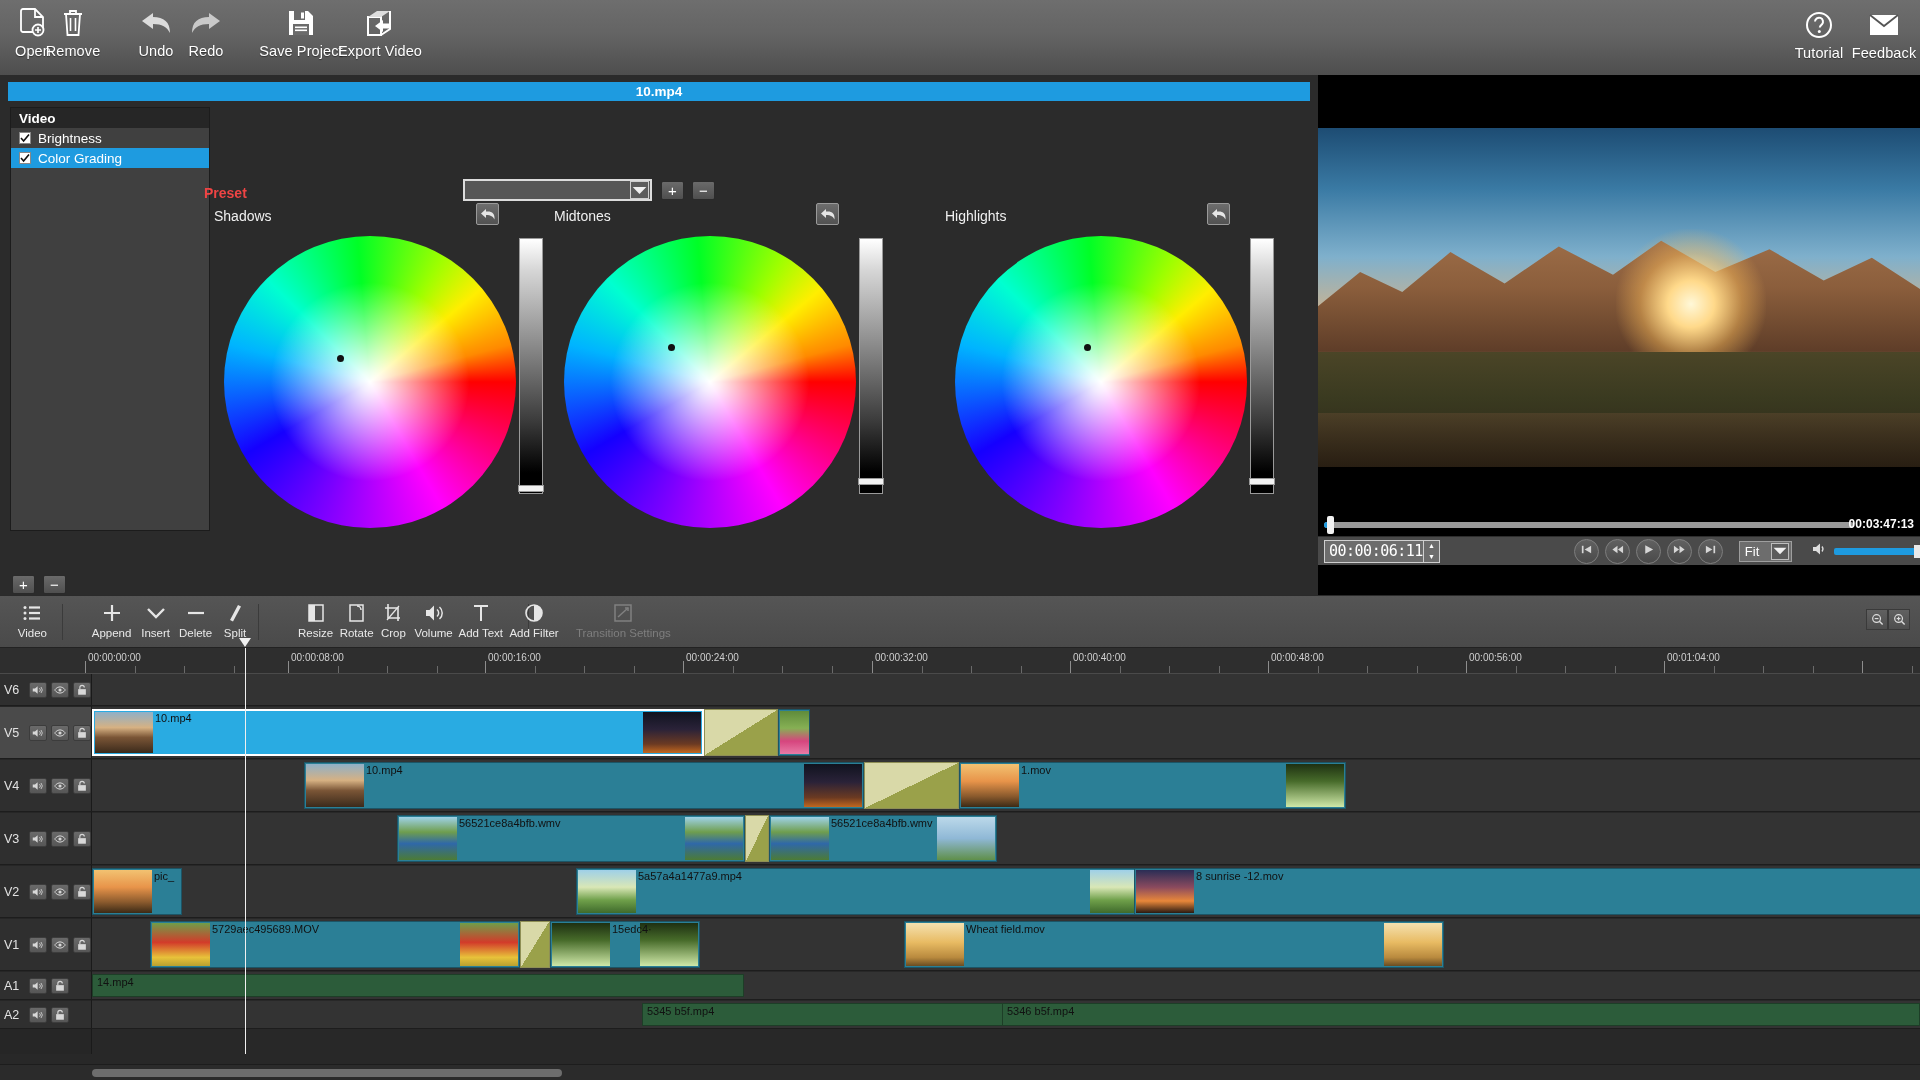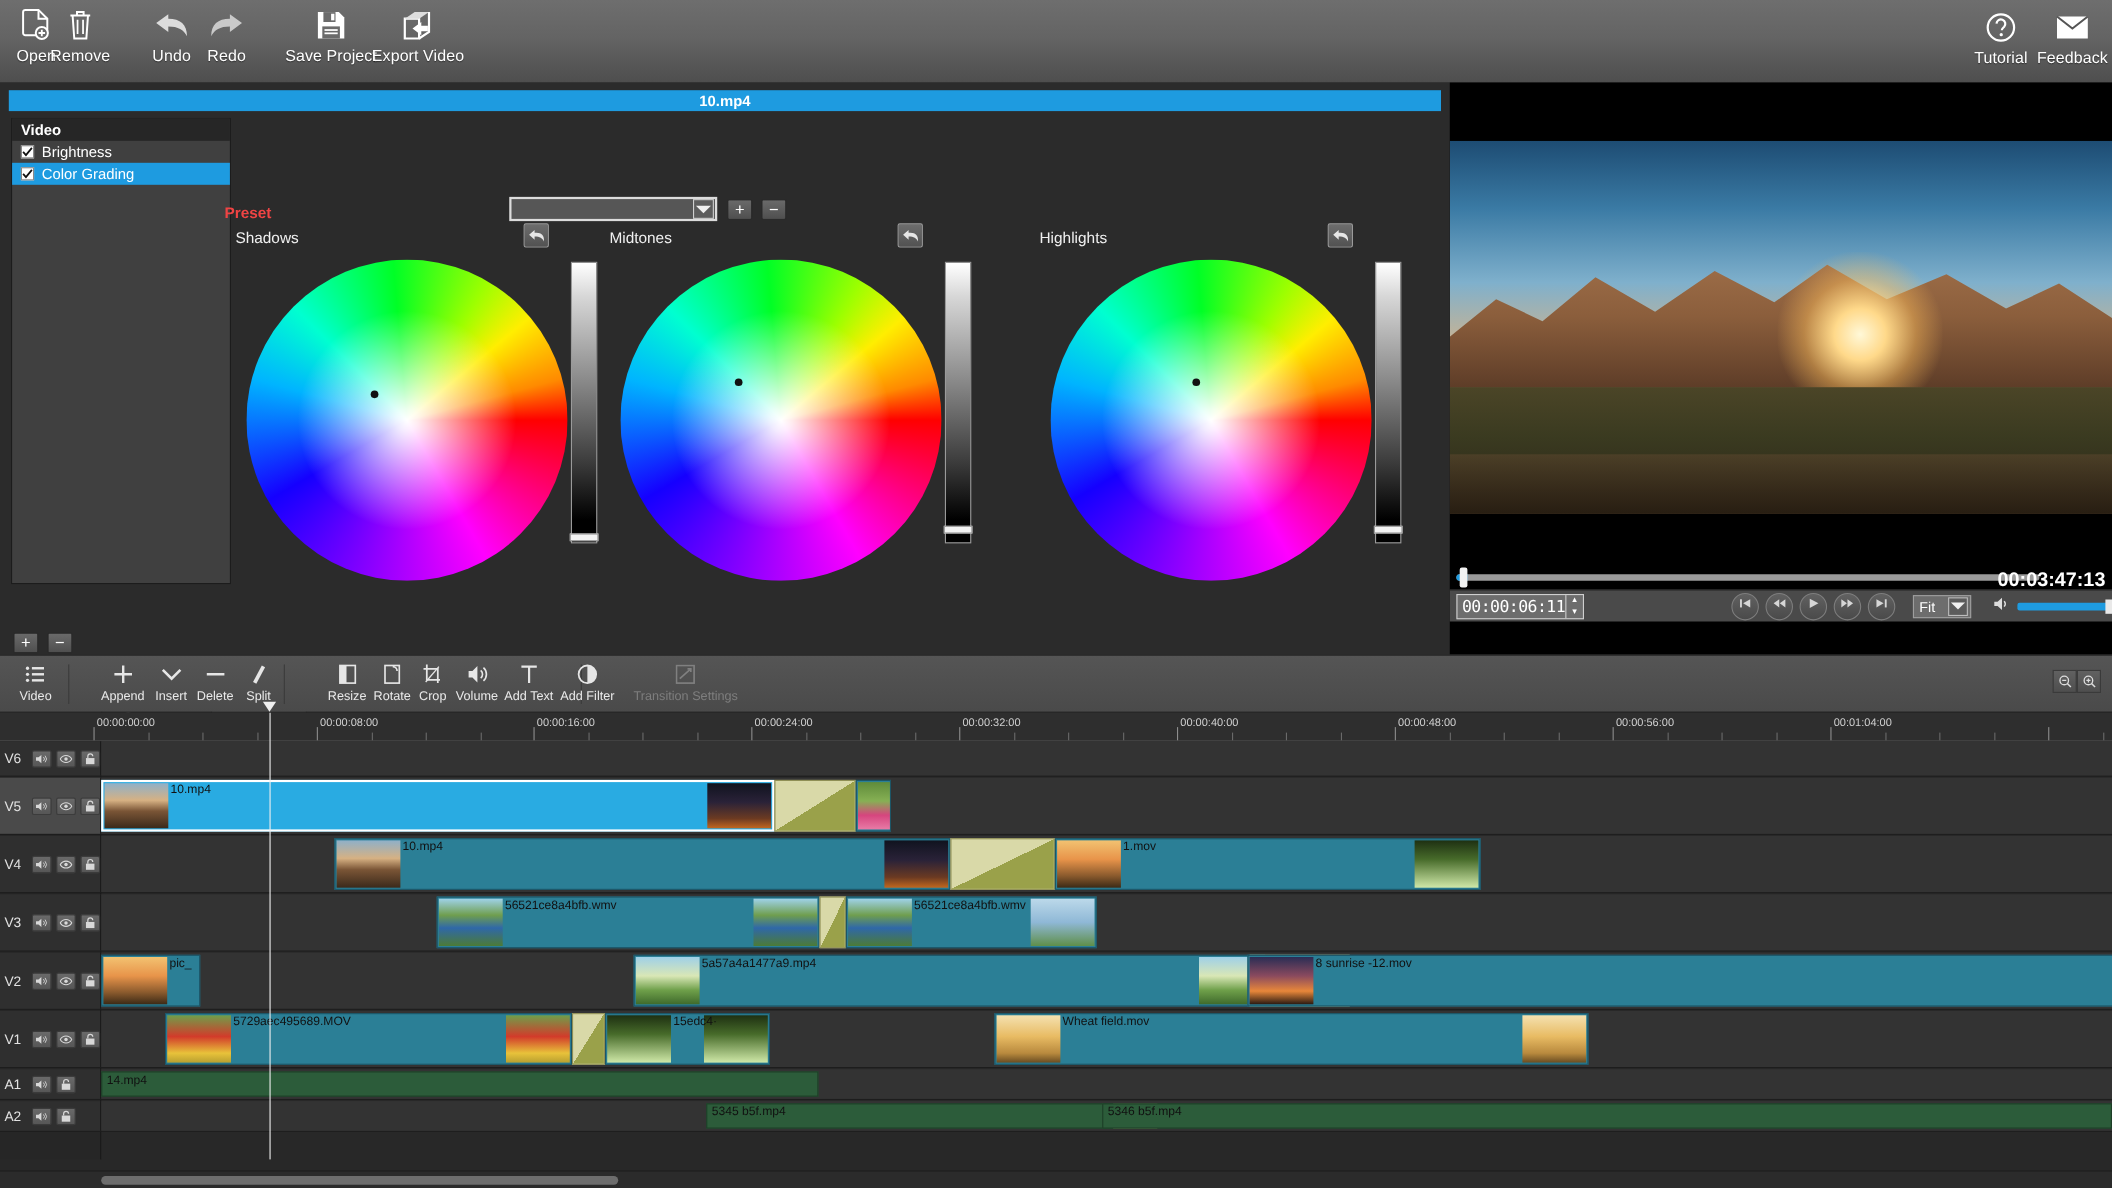--- a/index.html
+++ b/index.html
@@ -96,21 +96,21 @@
     background:linear-gradient(180deg,#7d5236 0%, #4e3423 100%);
     clip-path:polygon(0% 80%,10% 52%,20% 70%,34% 40%,46% 64%,60% 38%,72% 62%,86% 44%,100% 72%,100% 100%,0% 100%); opacity:.85; }
   #pv-fg { position:absolute; left:0; bottom:0; width:100%; height:34%;
     background:linear-gradient(180deg,#4b4527 0%,#3a3a20 40%,#2a2417 100%); }
   #pv-fg2 { position:absolute; left:0; bottom:0; width:100%; height:16%;
     background:linear-gradient(180deg,rgba(90,70,45,.6),rgba(40,30,18,.95)); }
   #pv-scrub { position:absolute; left:0; top:438px; width:602px; height:22px; display:flex; align-items:center; }
   #pv-track { position:absolute; left:6px; top:9px; width:530px; height:6px; background:#9a9a9a; border-radius:3px; }
   #pv-fill { position:absolute; left:0; top:0; width:10px; height:6px; background:#1e9be0; border-radius:3px 0 0 3px; }
   #pv-thumb { position:absolute; left:9px; top:3px; width:7px; height:18px; background:#f2f2f2; border-radius:2px; }
-  #pv-dur { position:absolute; right:6px; top:4px; font-size:18px; font-weight:bold; color:#fff; }
+  #pv-dur { position:absolute; right:6px; top:4px; font-size:12px; font-weight:bold; color:#fff; }
   #pv-ctl { position:absolute; left:0; top:461px; width:602px; height:29px; background:#4a4a4a;
     display:flex; align-items:center; border-top:1px solid #2e2e2e;}
   #tc-box { margin-left:6px; width:126px; height:23px; background:#6d6d6d; border:1px solid #cfcfcf;
     display:flex; align-items:center; }
   #tc-val { flex:1; font-family:"DejaVu Sans Mono", monospace; font-size:15px; color:#fff; padding-left:4px; letter-spacing:-.5px;}
   #tc-spin { width:16px; height:21px; display:flex; flex-direction:column; border-left:1px solid #cfcfcf; }
   .spin-h { flex:1; display:flex; align-items:center; justify-content:center; font-size:7px; color:#fff; }
   .tp-btn { width:25px; height:25px; border-radius:50%; border:1px solid #7e7e7e;
     background:linear-gradient(180deg,#616161,#4a4a4a); display:flex; align-items:center; justify-content:center;
     margin-left:6px; cursor:pointer; }

